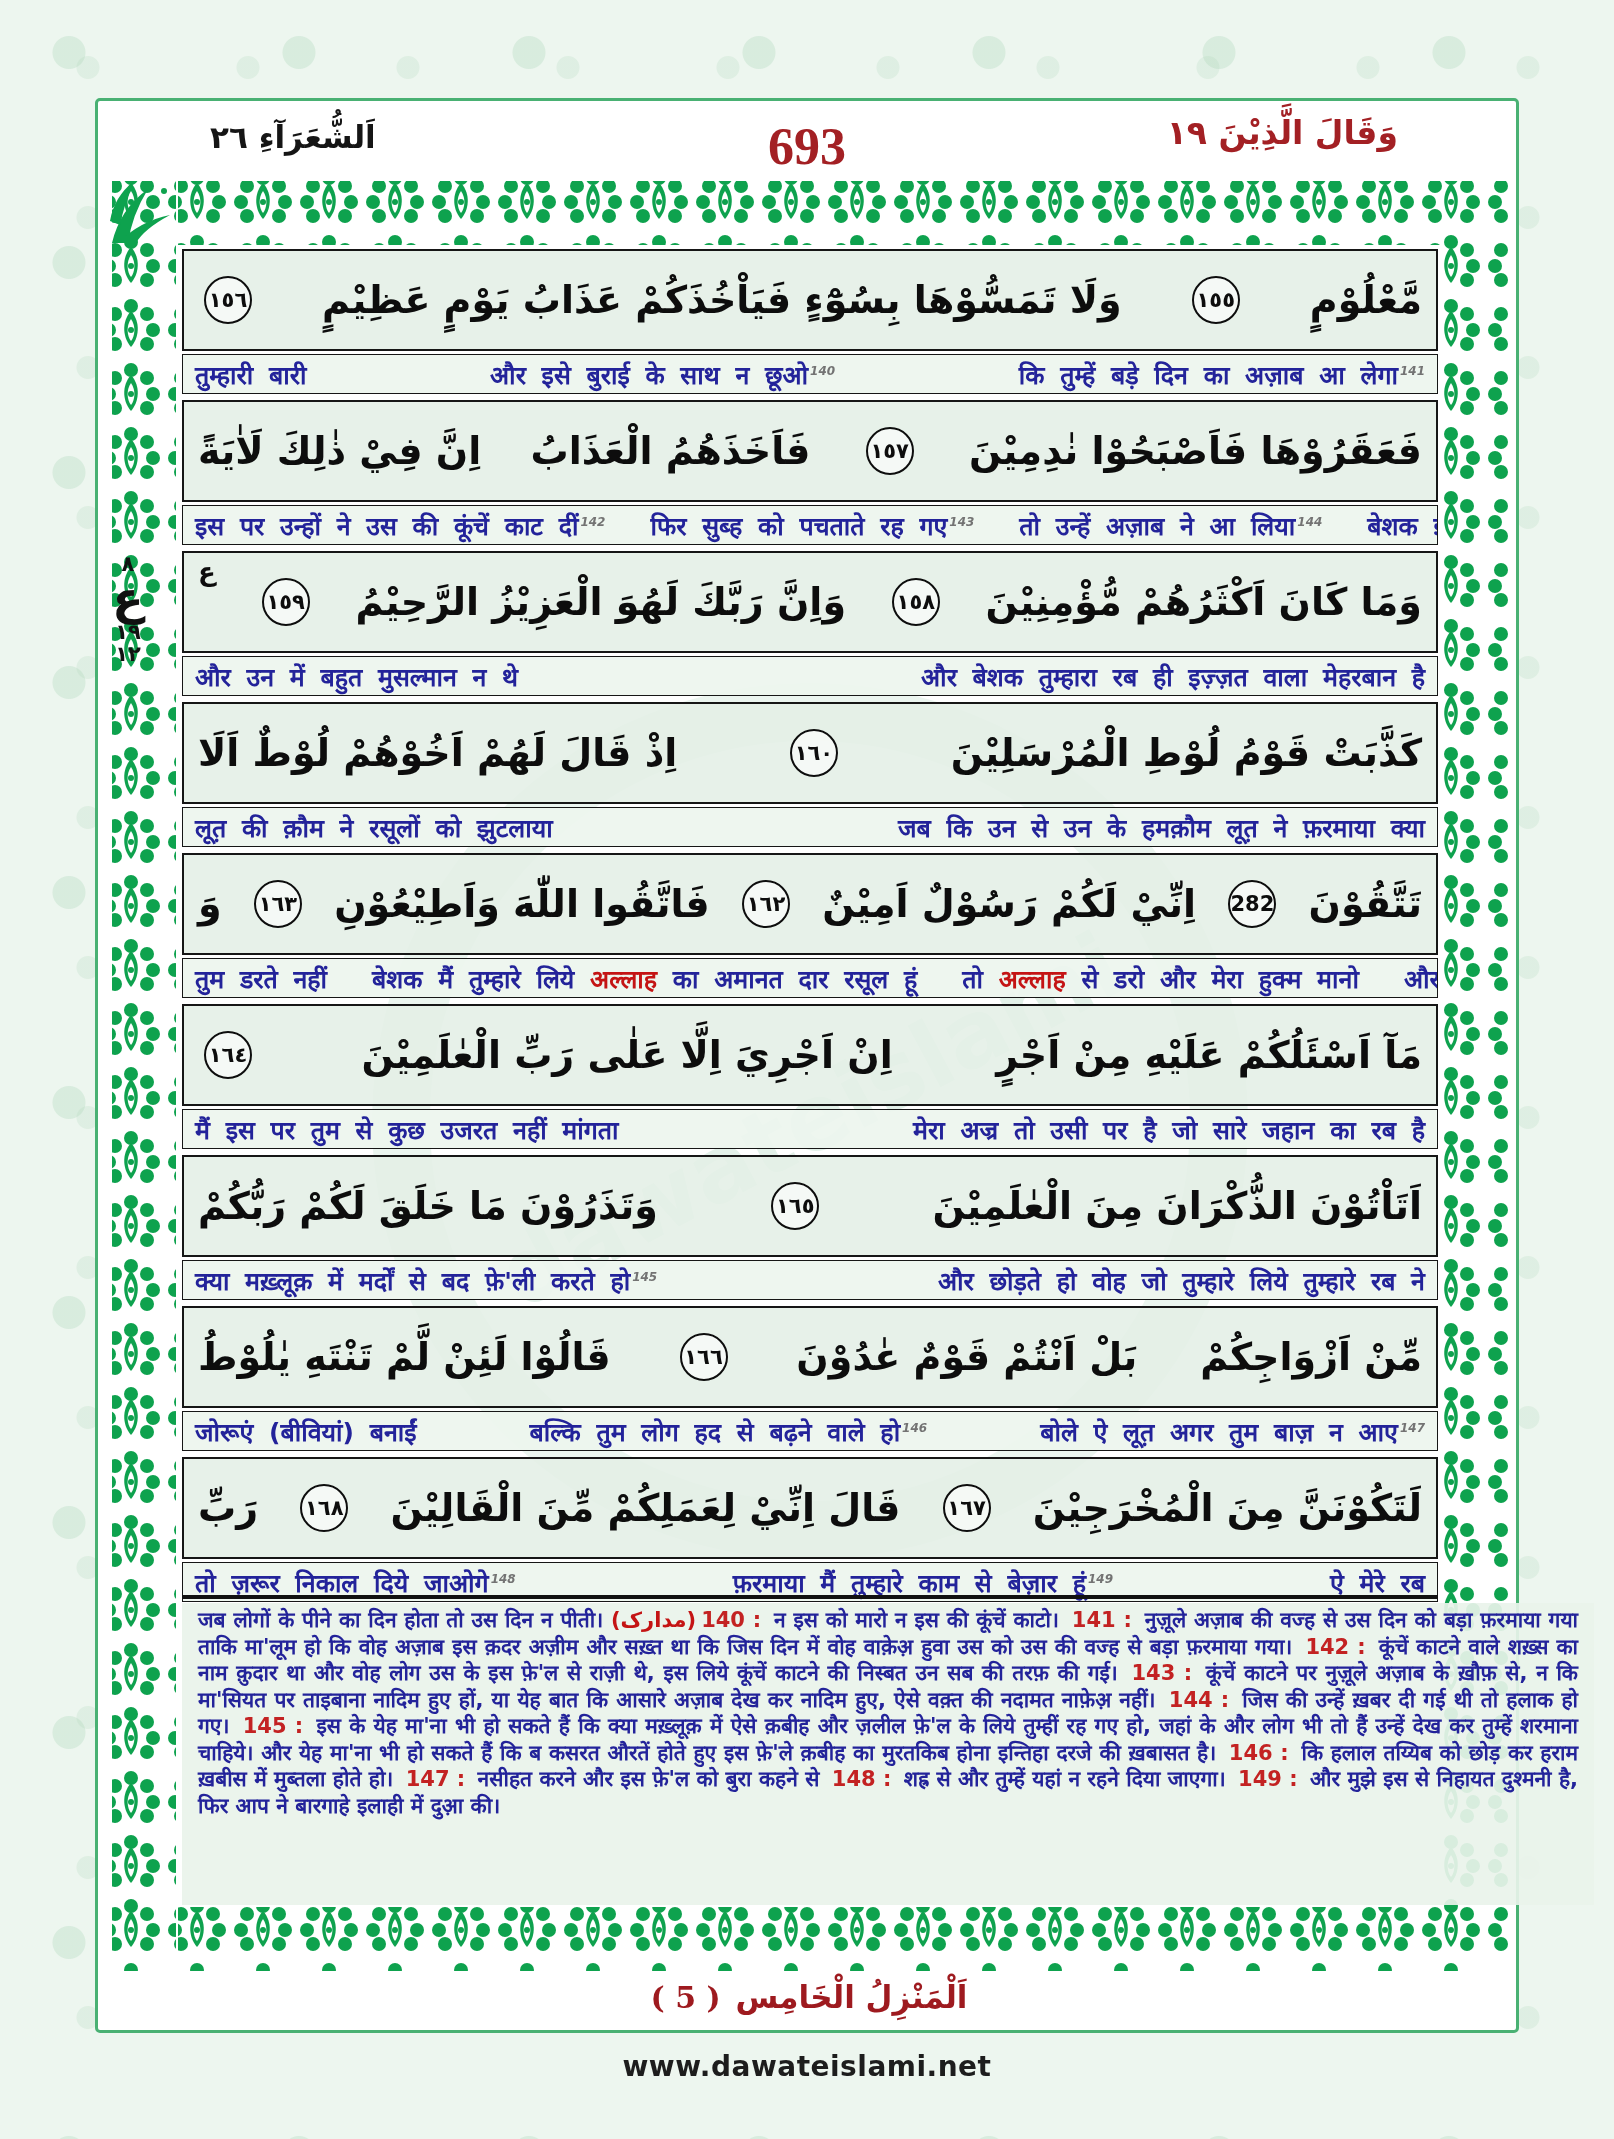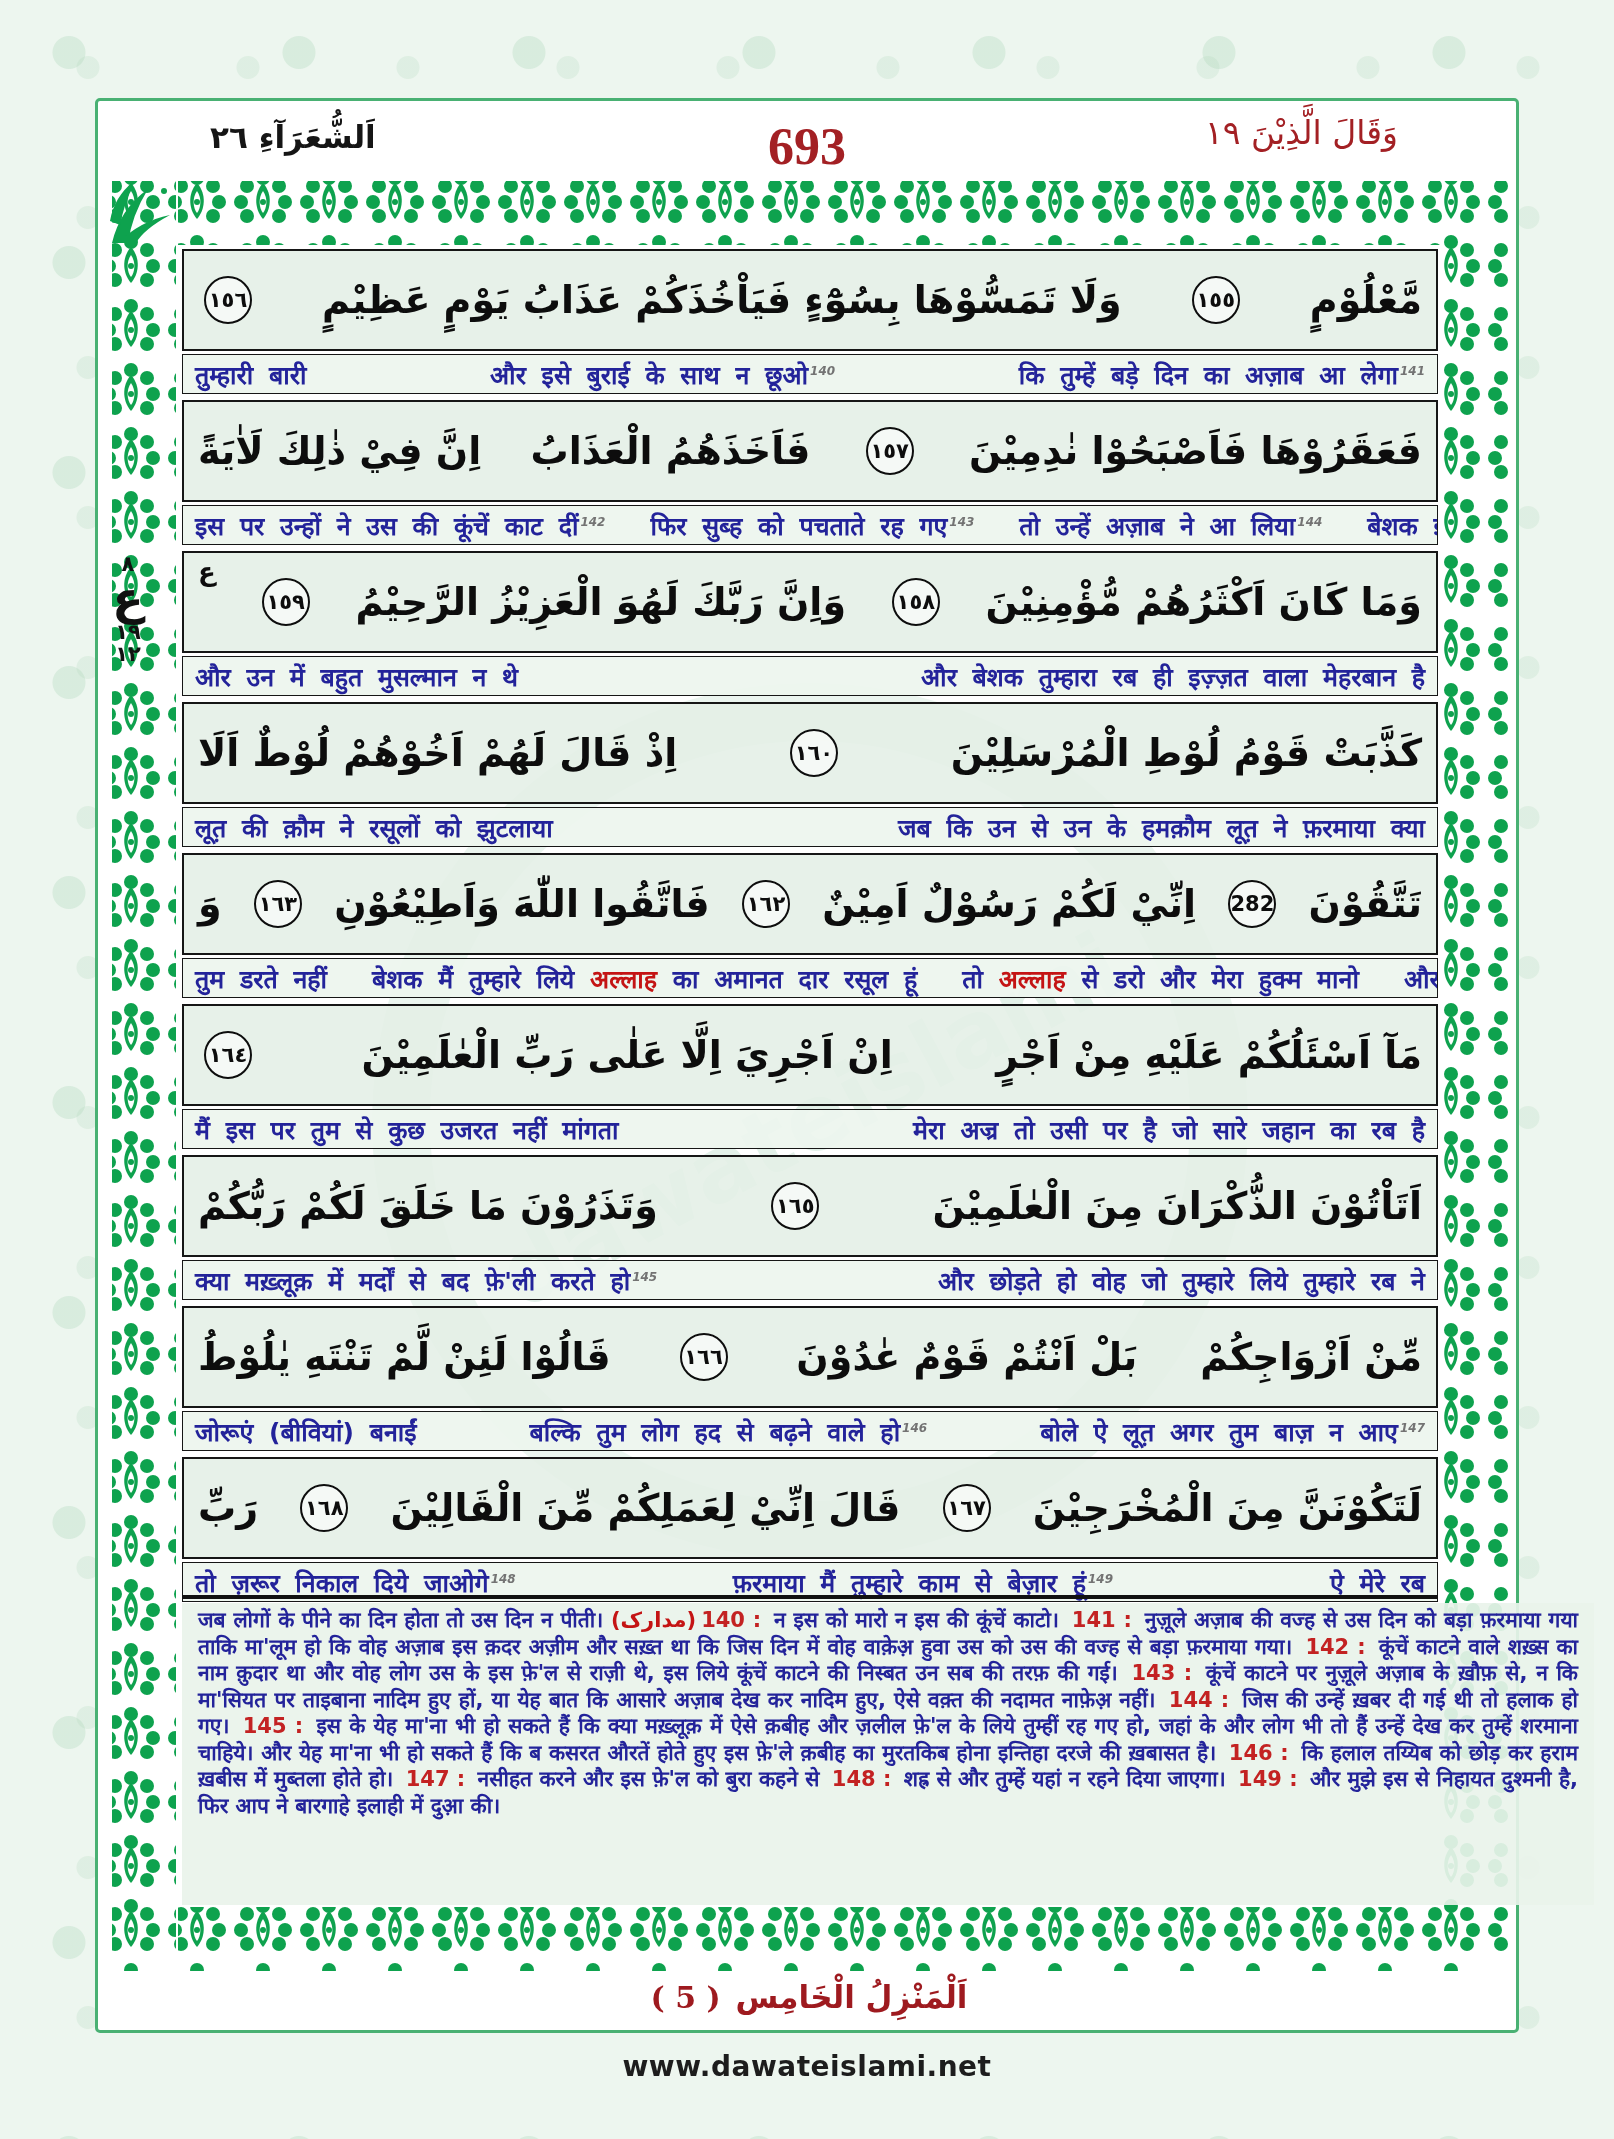--- a/index.html
+++ b/index.html
@@ -17,21 +17,21 @@
   .stage{position:relative;width:1614px;height:2139px;}
   .page{
     position:absolute;left:95px;top:98px;width:1424px;height:1935px;
     background:#ffffff;border:3px solid #49b173;border-radius:5px;
     box-sizing:border-box;
   }
   
   .hdr-left{position:absolute;left:112px;top:18px;font-size:31px;font-weight:bold;color:#151515;direction:rtl;}
   .hdr-center{position:absolute;left:0;right:0;top:16px;text-align:center;
     font-family:Liberation Serif, serif;font-size:52px;font-weight:bold;color:#a32024;}
-  .hdr-right{position:absolute;right:118px;top:12px;font-size:33px;font-weight:normal;color:#a32024;direction:rtl;}
+  .hdr-right{position:absolute;right:118px;top:12px;font-size:33px;font-weight:bold;color:#a32024;direction:rtl;}
   
   .frame-svg{position:absolute;left:0;top:0;pointer-events:none;}
   
   .margin-note{position:absolute;left:4px;top:452px;width:52px;text-align:center;color:#111;line-height:1.05;}
   .margin-note .sm{font-size:21px;font-weight:bold;display:block;}
   .margin-note .ain{font-size:46px;font-weight:bold;display:block;line-height:1;}
   
   .content{position:absolute;left:84px;top:148px;width:1256px;}
   .ar-panel{
     height:102px;box-sizing:border-box;border:2.5px solid #161616;

